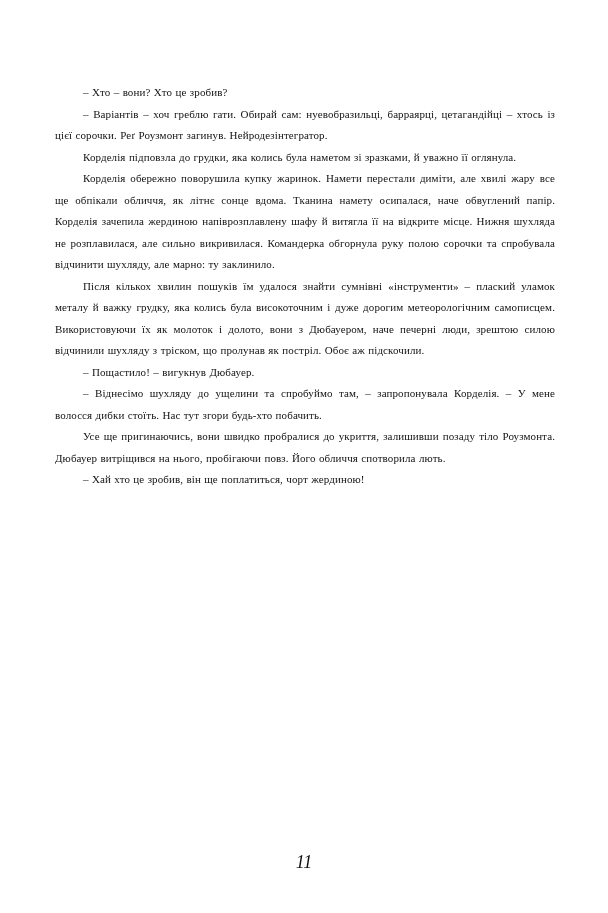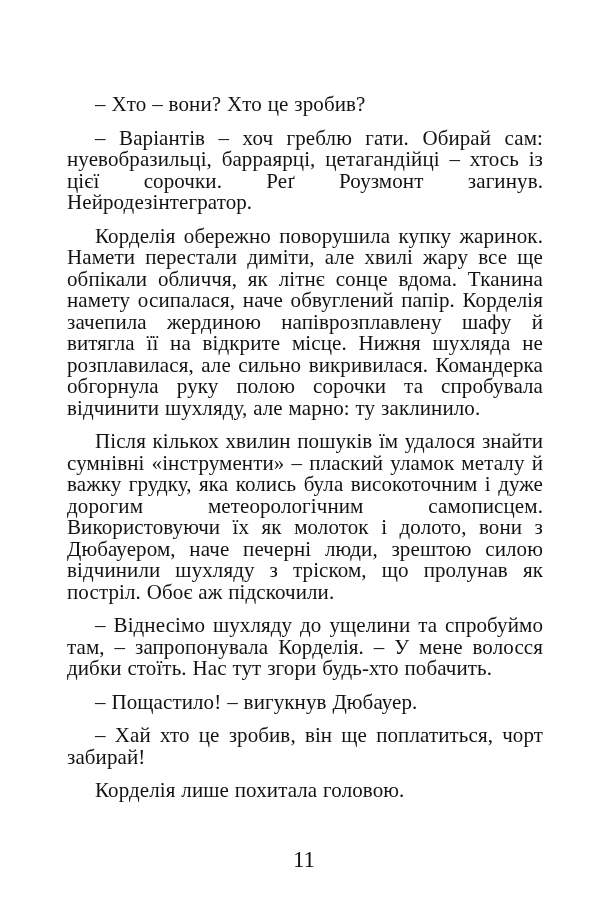--- a/index.html
+++ b/index.html
@@ -20,47 +20,49 @@
     inset: 0;
     background: #ffffff;
   }
   .text-block {
     position: absolute;
     top: 82px;
     left: 55px;
     width: 500px;
   }
   .text-block p {
-    margin: 12px;
+    margin: 0;
     padding: 0;
-    font-size: 21px;
+    font-size: 11px;
     line-height: 21.5px;
     text-align: justify;
     text-indent: 28px;
     letter-spacing: 0.1px;
     word-spacing: 0.5px;
   }
   .page-number {
     position: absolute;
     bottom: 40px;
     left: 0;
     right: 0;
     text-align: center;
-    font-size: 23px;
+    font-size: 18px;
     color: #121212;
+    font-style: italic;
   }
 </style>
 </head>
 <body>
 
 <div class="book-page">
   <div class="text-block">
     <p>– Хто – вони? Хто це зробив?</p>
     <p>– Варіантів – хоч греблю гати. Обирай сам: нуевобразильці, барраярці, цетагандійці – хтось із цієї сорочки. Реґ Роузмонт загинув. Нейродезінтегратор.</p>
+    <p>Корделія підповзла до грудки, яка колись була наметом зі зразками, й уважно її оглянула.</p>
     <p>Корделія обережно поворушила купку жаринок. Намети перестали диміти, але хвилі жару все ще обпікали обличчя, як літнє сонце вдома. Тканина намету осипалася, наче обвуглений папір. Корделія зачепила жердиною напіврозплавлену шафу й витягла її на відкрите місце. Нижня шухляда не розплавилася, але сильно викривилася. Командерка обгорнула руку полою сорочки та спробувала відчинити шухляду, але марно: ту заклинило.</p>
     <p>Після кількох хвилин пошуків їм удалося знайти сумнівні «інструменти» – плаский уламок металу й важку грудку, яка колись була високоточним і дуже дорогим метеорологічним самописцем. Використовуючи їх як молоток і долото, вони з Дюбауером, наче печерні люди, зрештою силою відчинили шухляду з тріском, що пролунав як постріл. Обоє аж підскочили.</p>
+    <p>– Пощастило! – вигукнув Дюбауер.</p>
     <p>– Віднесімо шухляду до ущелини та спробуймо там, – запропонувала Корделія. – У мене волосся дибки стоїть. Нас тут згори будь-хто побачить.</p>
-    <p>– Пощастило! – вигукнув Дюбауер.</p>
-    <p>– Хай хто це зробив, він ще поплатиться, чорт забирай!</p>
-    <p>Корделія лише похитала головою.</p>
+    <p>Усе ще пригинаючись, вони швидко пробралися до укриття, залишивши позаду тіло Роузмонта. Дюбауер витріщився на нього, пробігаючи повз. Його обличчя спотворила лють.</p>
+    <p>– Хай хто це зробив, він ще поплатиться, чорт жердиною!</p>
   </div>
   <div class="page-number">11</div>
 </div>
 
 </body></html>

